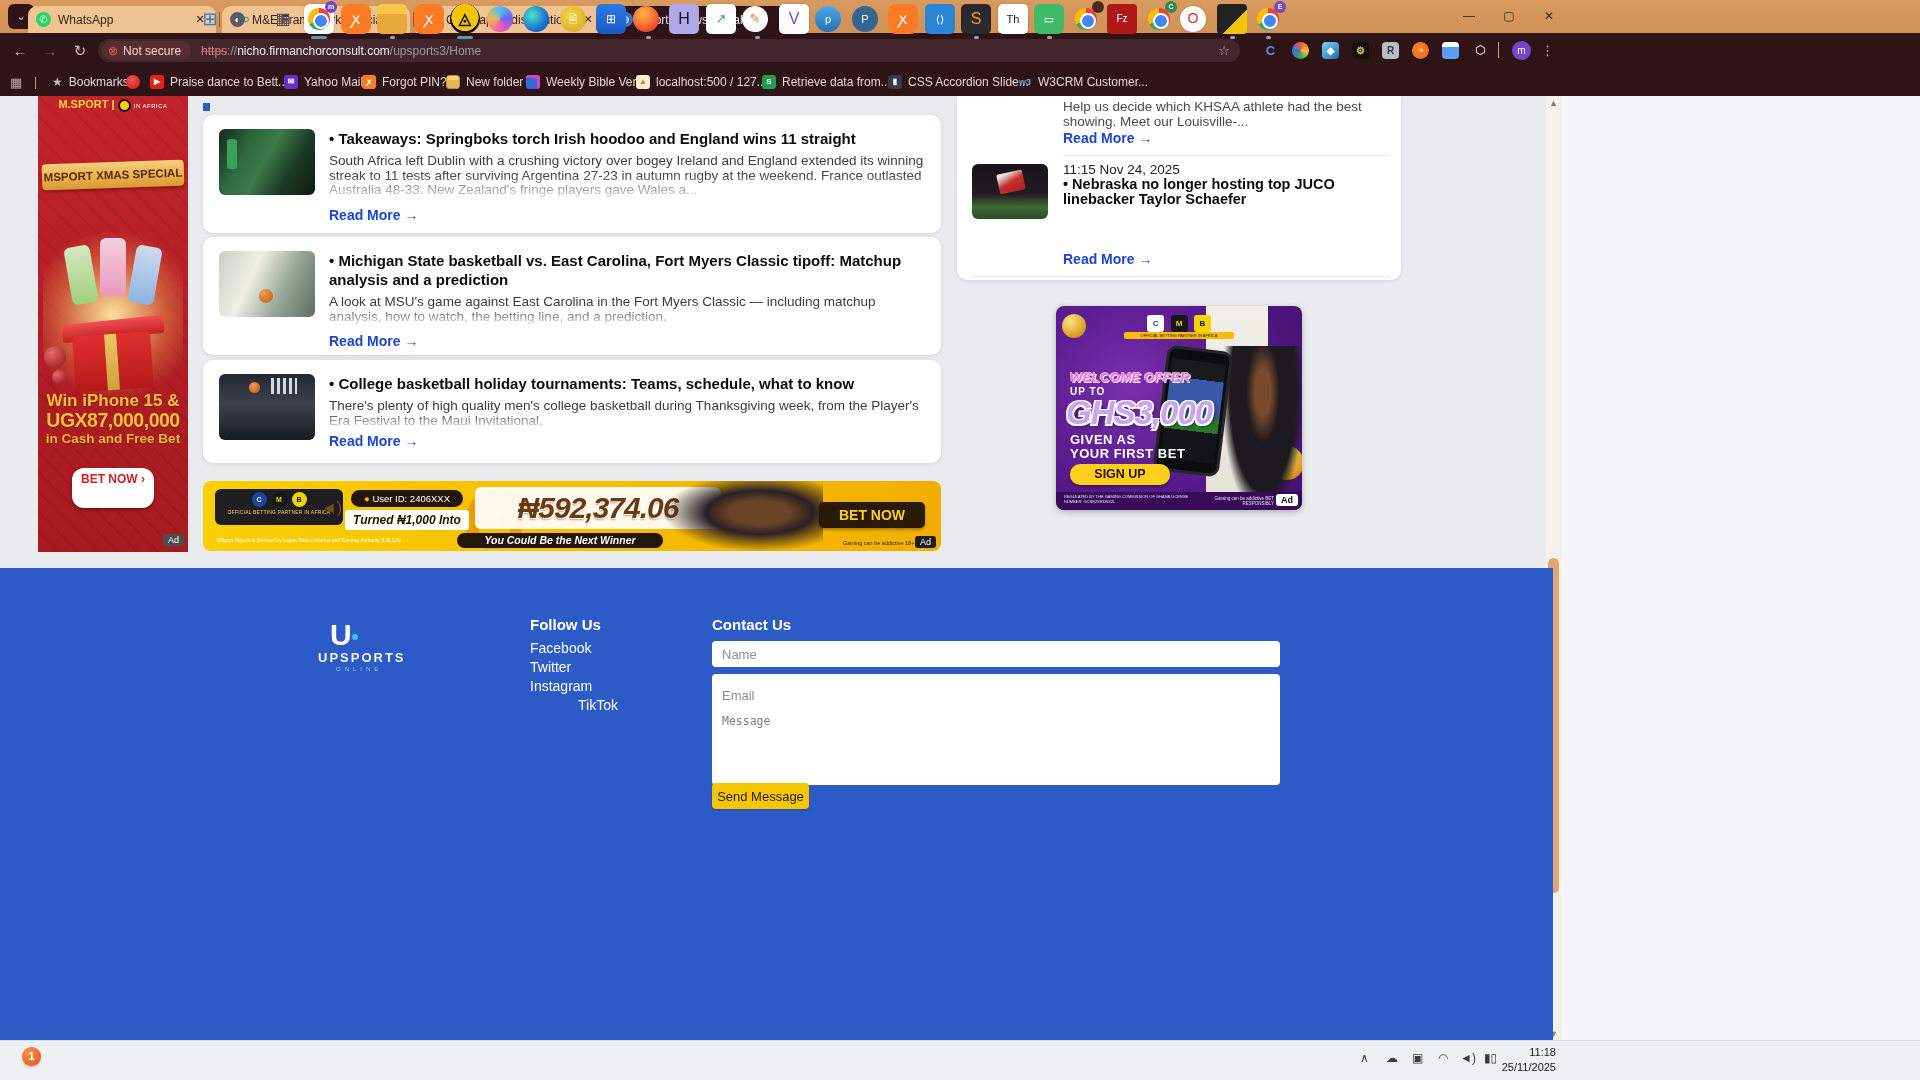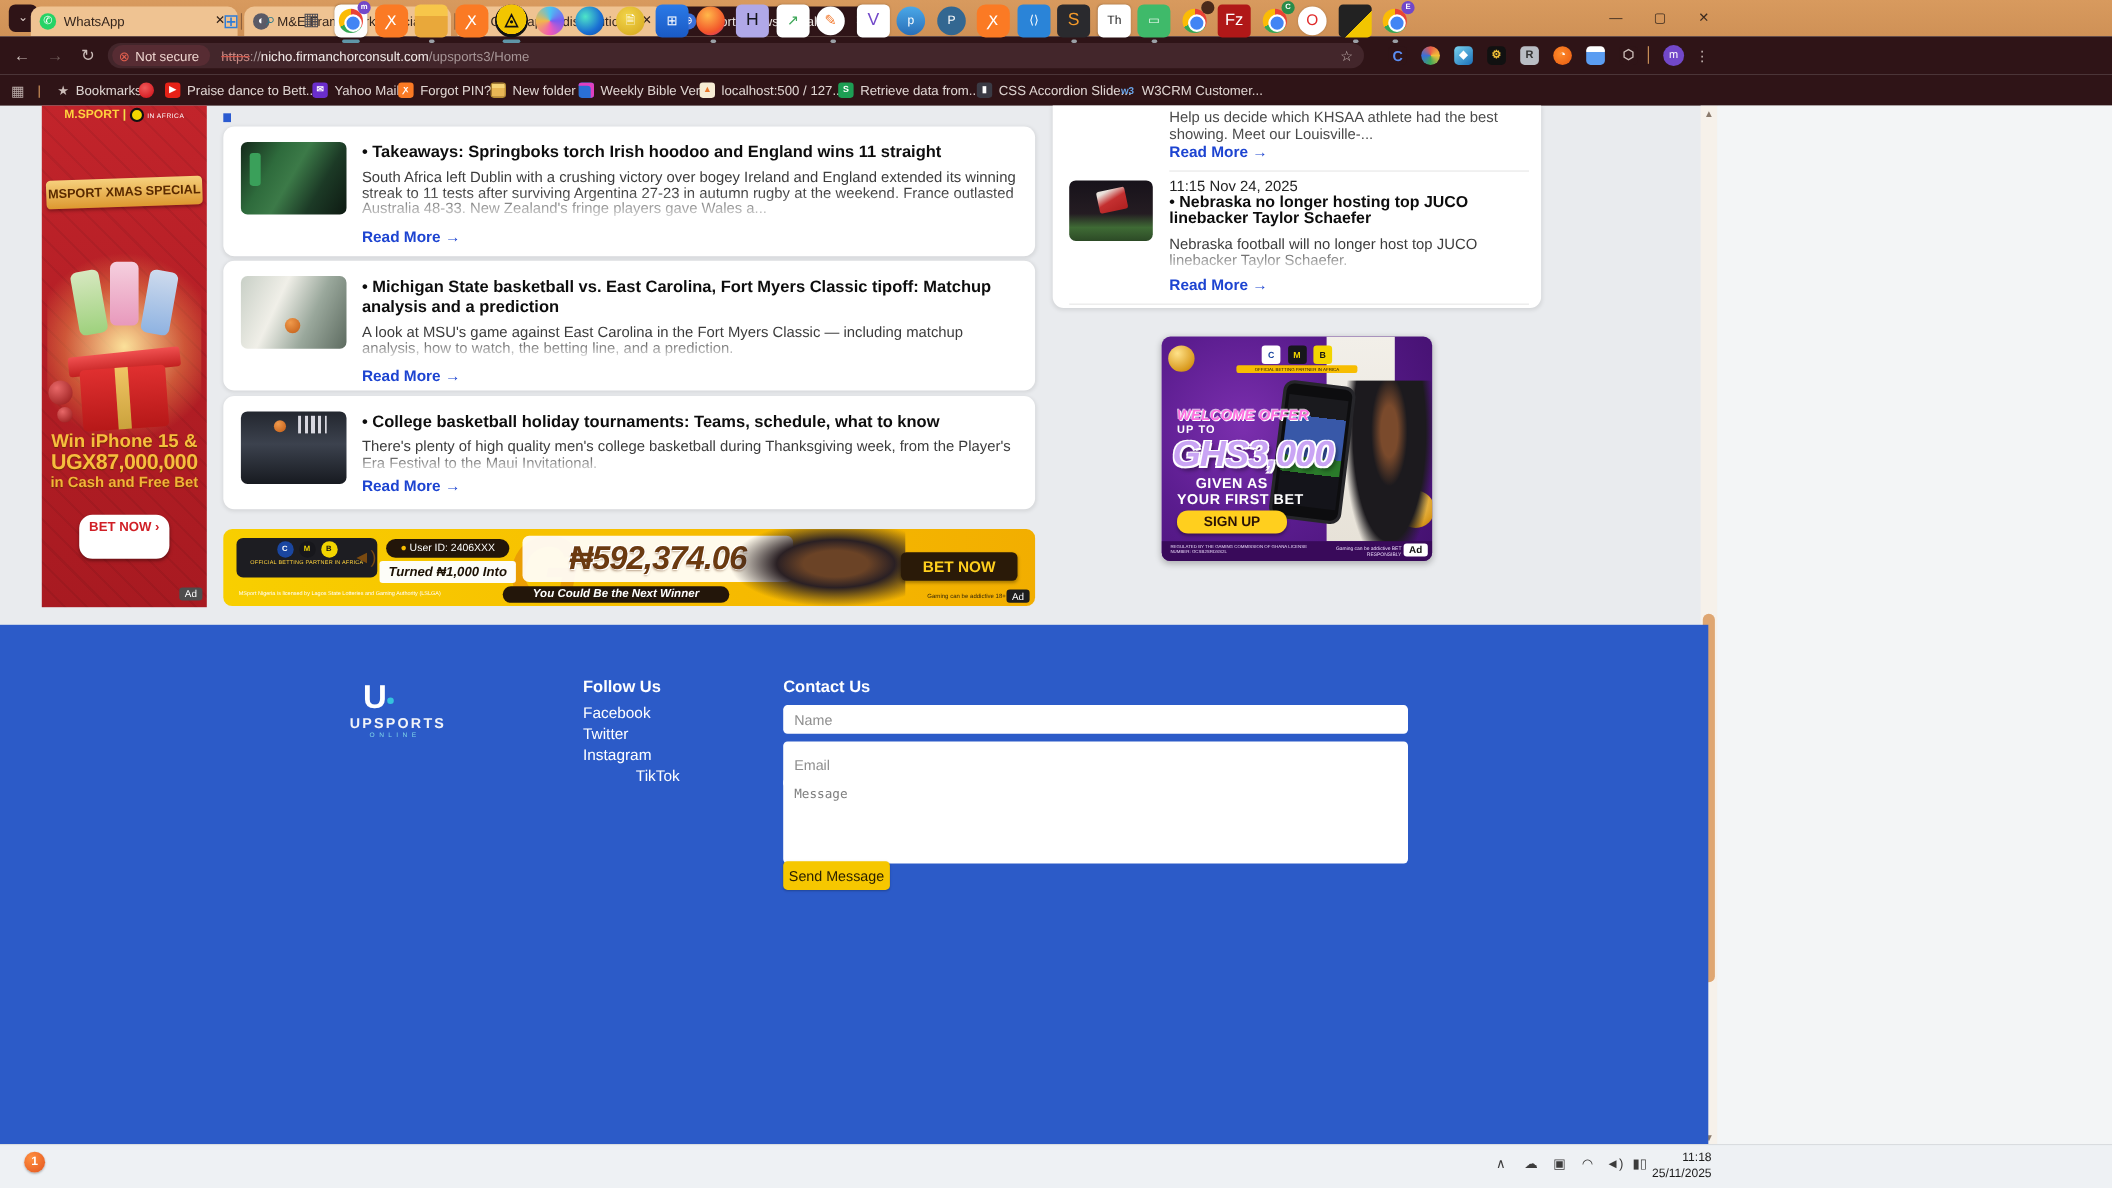--- a/index.html
+++ b/index.html
@@ -119,21 +119,21 @@
   #sideAd { left:1056px; top:306px; width:246px; height:204px; border-radius:8px; overflow:hidden;
             background:radial-gradient(circle at 30% 40%, #7b2fae 0%, #5a1c8e 45%, #43106e 100%); box-shadow:0 2px 6px rgba(0,0,0,.25); }
   #saStrip { position:absolute; left:150px; top:0; width:62px; height:186px; background:linear-gradient(180deg,#f2efe9,#e7e2d8); }
   #saLogos { position:absolute; left:73px; top:6px; width:100px; text-align:center; }
   .sql { display:inline-block; width:17px; height:17px; border-radius:3px; background:#fff; font-size:8px; font-weight:bold; text-align:center; line-height:17px; margin:0 1px; }
   #saLogoCap { position:absolute; left:68px; top:26px; width:110px; background:#f7bd00; color:#1d1205; font-size:4px; text-align:center; border-radius:2px; padding:1px 0; }
   #saOffer { position:absolute; left:14px; top:64px; color:#ff6ee0; font-weight:bold; font-style:italic; font-size:13.5px; text-shadow:1px 1px 0 #fff, -1px -1px 0 rgba(255,255,255,.7); }
   #saUpTo { position:absolute; left:14px; top:80px; color:#fff; font-weight:bold; font-size:10px; letter-spacing:1px; }
   #saAmount { position:absolute; left:10px; top:88px; color:#c9a4f4; font-weight:bold; font-style:italic; font-size:33px; letter-spacing:-1px;
               text-shadow:1.5px 1.5px 0 #fff,-1.5px -1.5px 0 #fff,1.5px -1.5px 0 #fff,-1.5px 1.5px 0 #fff,3px 3px 4px rgba(0,0,0,.45); }
-  #saGiven1 { position:absolute; left:14px; top:126px; color:#fff; font-weight:bold; font-size:13px; letter-spacing:.5px;margin-left:17px; }
+  #saGiven1 { position:absolute; left:14px; top:126px; color:#fff; font-weight:bold; font-size:13px; letter-spacing:.5px; }
   #saGiven2 { position:absolute; left:14px; top:140px; color:#fff; font-weight:bold; font-size:13px; letter-spacing:.5px; }
   #saCta { position:absolute; left:14px; top:158px; width:100px; height:21px; background:#ffcf1e; border-radius:10px; color:#2a1205; font-weight:bold; font-size:12.5px; text-align:center; line-height:21px; box-shadow:0 2px 3px rgba(0,0,0,.35); }
   #saPhone { position:absolute; left:104px; top:42px; width:66px; height:126px; background:#0d0d0f; border:3px solid #26262a; border-radius:10px; transform:rotate(7deg); overflow:hidden; }
   #saPhone .scr { position:absolute; left:3px; top:10px; width:54px; height:100px; background:linear-gradient(180deg,#1a1a1e 0 18%, #3858a8 18% 55%, #2a7a2a 55% 70%, #14141a 70% 100%); }
   #saWoman { position:absolute; left:168px; top:40px; width:78px; height:164px; background:radial-gradient(ellipse at 50% 28%, #7a4a2c 0 14%, #1c1a1e 30% 60%, transparent 75%); }
   .coin { position:absolute; border-radius:50%; background:radial-gradient(circle at 35% 30%, #ffe289, #d99a1e 70%, #a86e08); }
   #saBottom { position:absolute; left:0; top:186px; width:246px; height:18px; background:#390a5a; }
   #saReg { position:absolute; left:8px; top:3px; width:130px; color:#e8d8f8; font-size:4px; line-height:4.5px; }
   #saDisc { position:absolute; left:148px; top:4px; width:70px; color:#e8d8f8; font-size:4.5px; line-height:5px; text-align:right; }
   #saAd { right:4px; top:2px; left:auto; background:#fff; color:#111; font-weight:bold; }
@@ -369,21 +369,20 @@
 
   <div class="abs card" id="rightCard"></div>
   <div class="abs clamp2" id="rightTeaser" style="display:-webkit-box;-webkit-box-orient:vertical;overflow:hidden;">Help us decide which KHSAA athlete had the best showing. Meet our Louisville-...</div>
   <a class="abs readmore" id="teaserRead" style="margin:0;">Read More →</a>
   <div class="abs divider" style="left:1063px;top:155px;width:327px;"></div>
   <div class="abs" id="nebImg">
       <div id="nebFlag"></div>
     </div>
   <div class="abs" id="nebTime">11:15 Nov 24, 2025</div>
   <div class="abs" id="nebTitle">• Nebraska no longer hosting top JUCO linebacker Taylor Schaefer</div>
-  <div class="abs" id="nebBody">Nebraska football will no longer host top JUCO linebacker Taylor Schaefer.</div>
   <a class="abs readmore" id="nebRead" style="margin:0;">Read More →</a>
   <div class="abs divider" style="left:972px;top:276px;width:418px;"></div>
 
   <div class="abs" id="sideAd">
     <div id="saStrip"></div>
     <div class="coin" style="left:6px;top:8px;width:24px;height:24px;"></div>
     <div class="coin" style="left:214px;top:140px;width:34px;height:34px;"></div>
     <div id="saWoman"></div>
     <div id="saPhone">
         <div class="scr"></div>
@@ -460,21 +459,21 @@
   <div class="abs tic" style="left:925px;background:#2a84d8;color:#fff;border-radius:5px;font-size:11px;">⟨⟩</div>
   <div class="abs tic lt" style="left:961px;background:#2a2a2e;color:#f2992a;border-radius:5px;">S</div>
   <div class="abs rundot" style="left:974px;"></div>
   <div class="abs tic lt" style="left:998px;background:#fff;color:#222;border-radius:5px;font-size:11px;box-shadow:0 0 2px rgba(0,0,0,.2);">Th</div>
   <div class="abs tic" style="left:1034px;background:#3fba6a;color:#fff;border-radius:6px;font-size:11px;">▭</div>
   <div class="abs rundot" style="left:1047px;"></div>
   <div class="abs tic" style="left:1071px;">
       <div class="chromeball"></div>
       <span class="badge" style="background:#4a2a1a;"></span>
     </div>
-  <div class="abs tic lt" style="left:1107px;background:#b01818;color:#fff;border-radius:4px;font-size:15px;">Fz</div>
+  <div class="abs tic lt" style="left:1107px;background:#b01818;color:#fff;border-radius:4px;font-size:10px;">Fz</div>
   <div class="abs tic" style="left:1144px;">
       <div class="chromeball"></div>
       <span class="badge" style="background:#2a8c4a;">C</span>
     </div>
   <div class="abs tic lt" style="left:1180px;background:#fff;color:#e02a2a;border-radius:50%;width:26px;height:26px;top:6px;font-size:14px;line-height:25px;box-shadow:0 0 2px rgba(0,0,0,.2);">O</div>
   <div class="abs tic" style="left:1217px;background:linear-gradient(135deg,#222 60%,#f2c500 60%);border-radius:4px;"></div>
   <div class="abs rundot" style="left:1230px;"></div>
   <div class="abs tic" style="left:1253px;">
       <div class="chromeball"></div>
       <span class="badge" style="background:#7248c9;">E</span>

